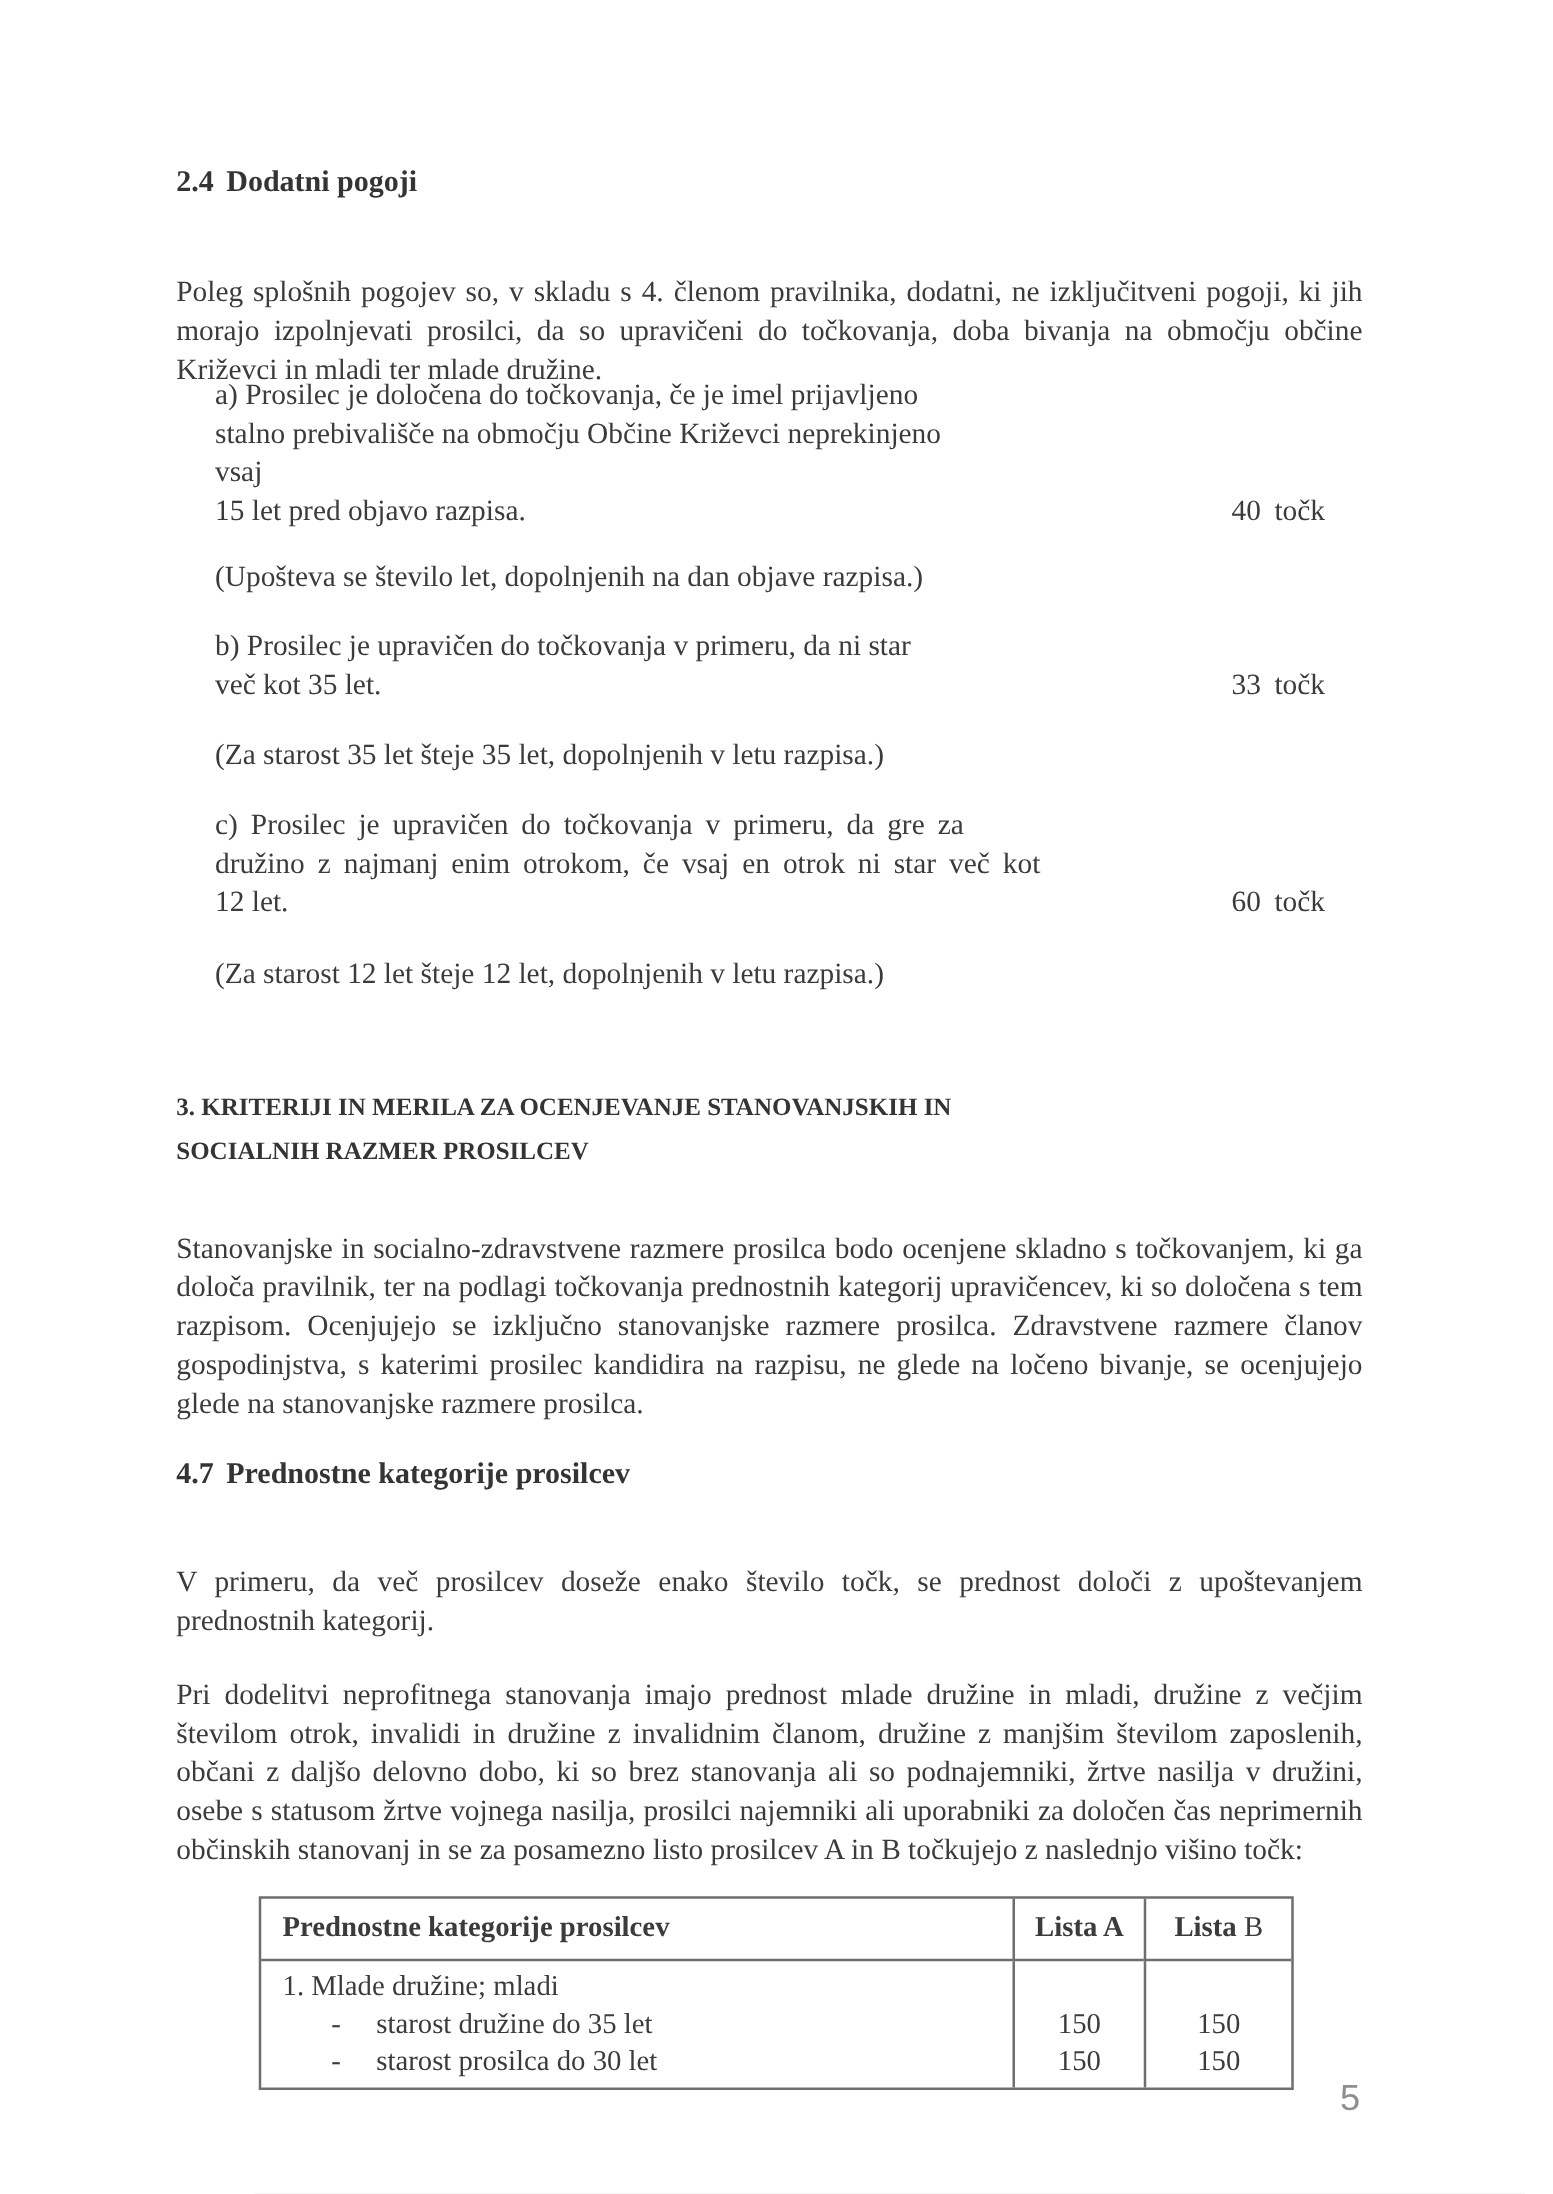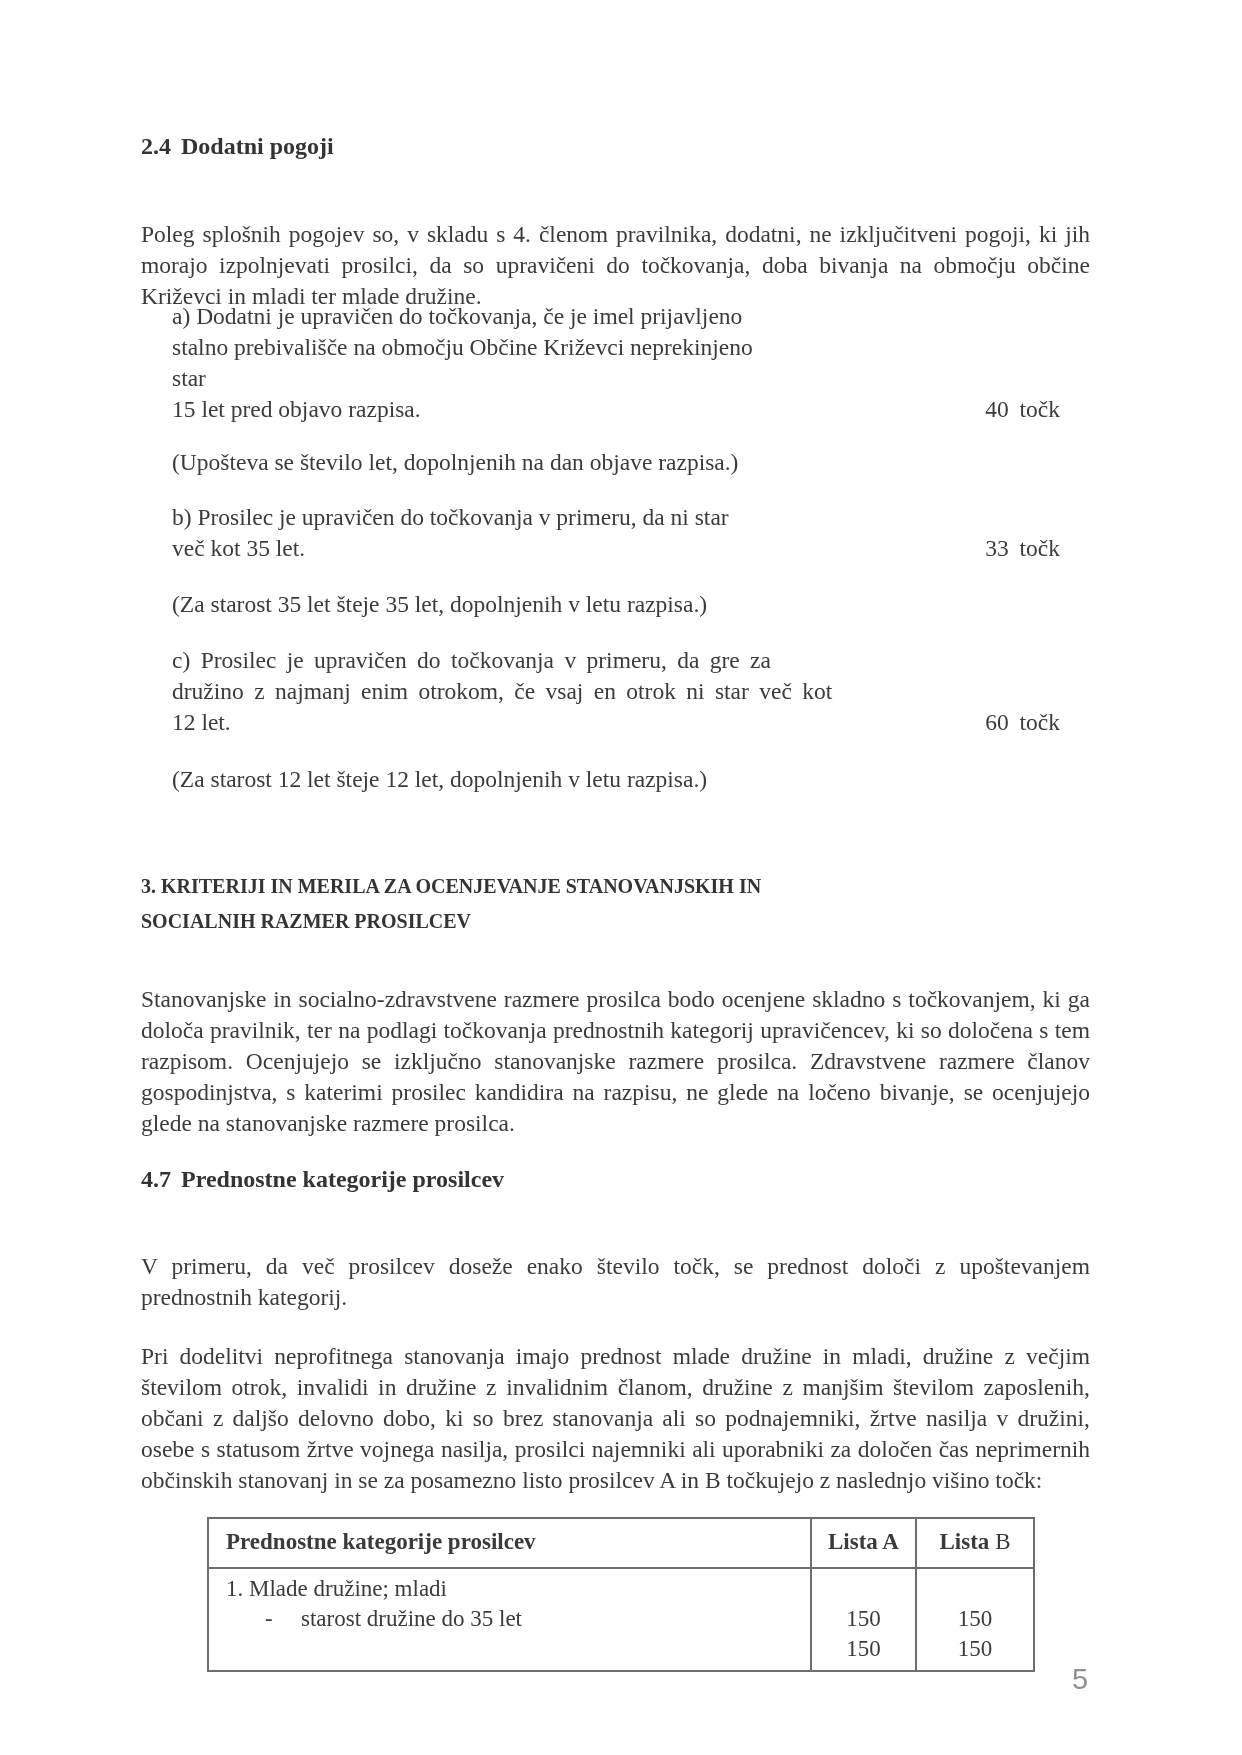--- a/index.html
+++ b/index.html
@@ -60,23 +60,23 @@
 
 <div class="page">
 
   <div class="abs h-sub" style="left:141px; top:131px;">
     <span class="hnum">2.4</span><span>Dodatni pogoji</span>
   </div>
 
   <div class="abs para" style="left:141px; top:187px; width:949px;">Poleg splošnih pogojev so, v skladu s 4. členom pravilnika, dodatni, ne izključitveni pogoji, ki jih morajo izpolnjevati prosilci, da so upravičeni do točkovanja, doba bivanja na območju občine Križevci in mladi ter mlade družine.</div>
 
   <div class="abs item" id="item-a" style="left:172px; top:301px; width:888px;">
-    <div class="line">a) Dodatni je upravičen do točkovanja, če je imel prijavljeno</div>
+    <div class="line">a) Prosilec je določena do točkovanja, če je imel prijavljeno</div>
     <div class="line">stalno prebivališče na območju Občine Križevci neprekinjeno</div>
-    <div class="line">star</div>
+    <div class="line">vsaj</div>
     <div class="lastline">
       <span>15 let pred objavo razpisa.</span>
       <span class="points">40 točk</span>
     </div>
   </div>
 
   <div class="abs" style="left:172px; top:447px;">(Upošteva se število let, dopolnjenih na dan objave razpisa.)</div>
 
   <div class="abs item" id="item-b" style="left:172px; top:502px; width:888px;">
     <div class="line">b)  Prosilec je upravičen do točkovanja v primeru, da ni star</div>
@@ -120,20 +120,23 @@
     <div class="td c3 th" style="border-bottom:2px solid #6e6e6e; height:50px; padding-top:7px;">
       <span>Lista</span>
       <span class="hdr-b-regular">B</span>
     </div>
 
     <div class="td c1 body-row-cell">
       <div>1. Mlade družine; mladi</div>
       <div class="sub-line">
         <span class="dash">-</span><span>starost družine do 35 let</span>
       </div>
+      <div class="sub-line">
+        <span class="dash">-</span><span>starost prosilca do 30 let</span>
+      </div>
     </div>
     <div class="td c2 body-row-cell">
       <div class="spacer-line"></div>
       <div>150</div>
       <div>150</div>
     </div>
     <div class="td c3 body-row-cell">
       <div class="spacer-line"></div>
       <div>150</div>
       <div>150</div>

